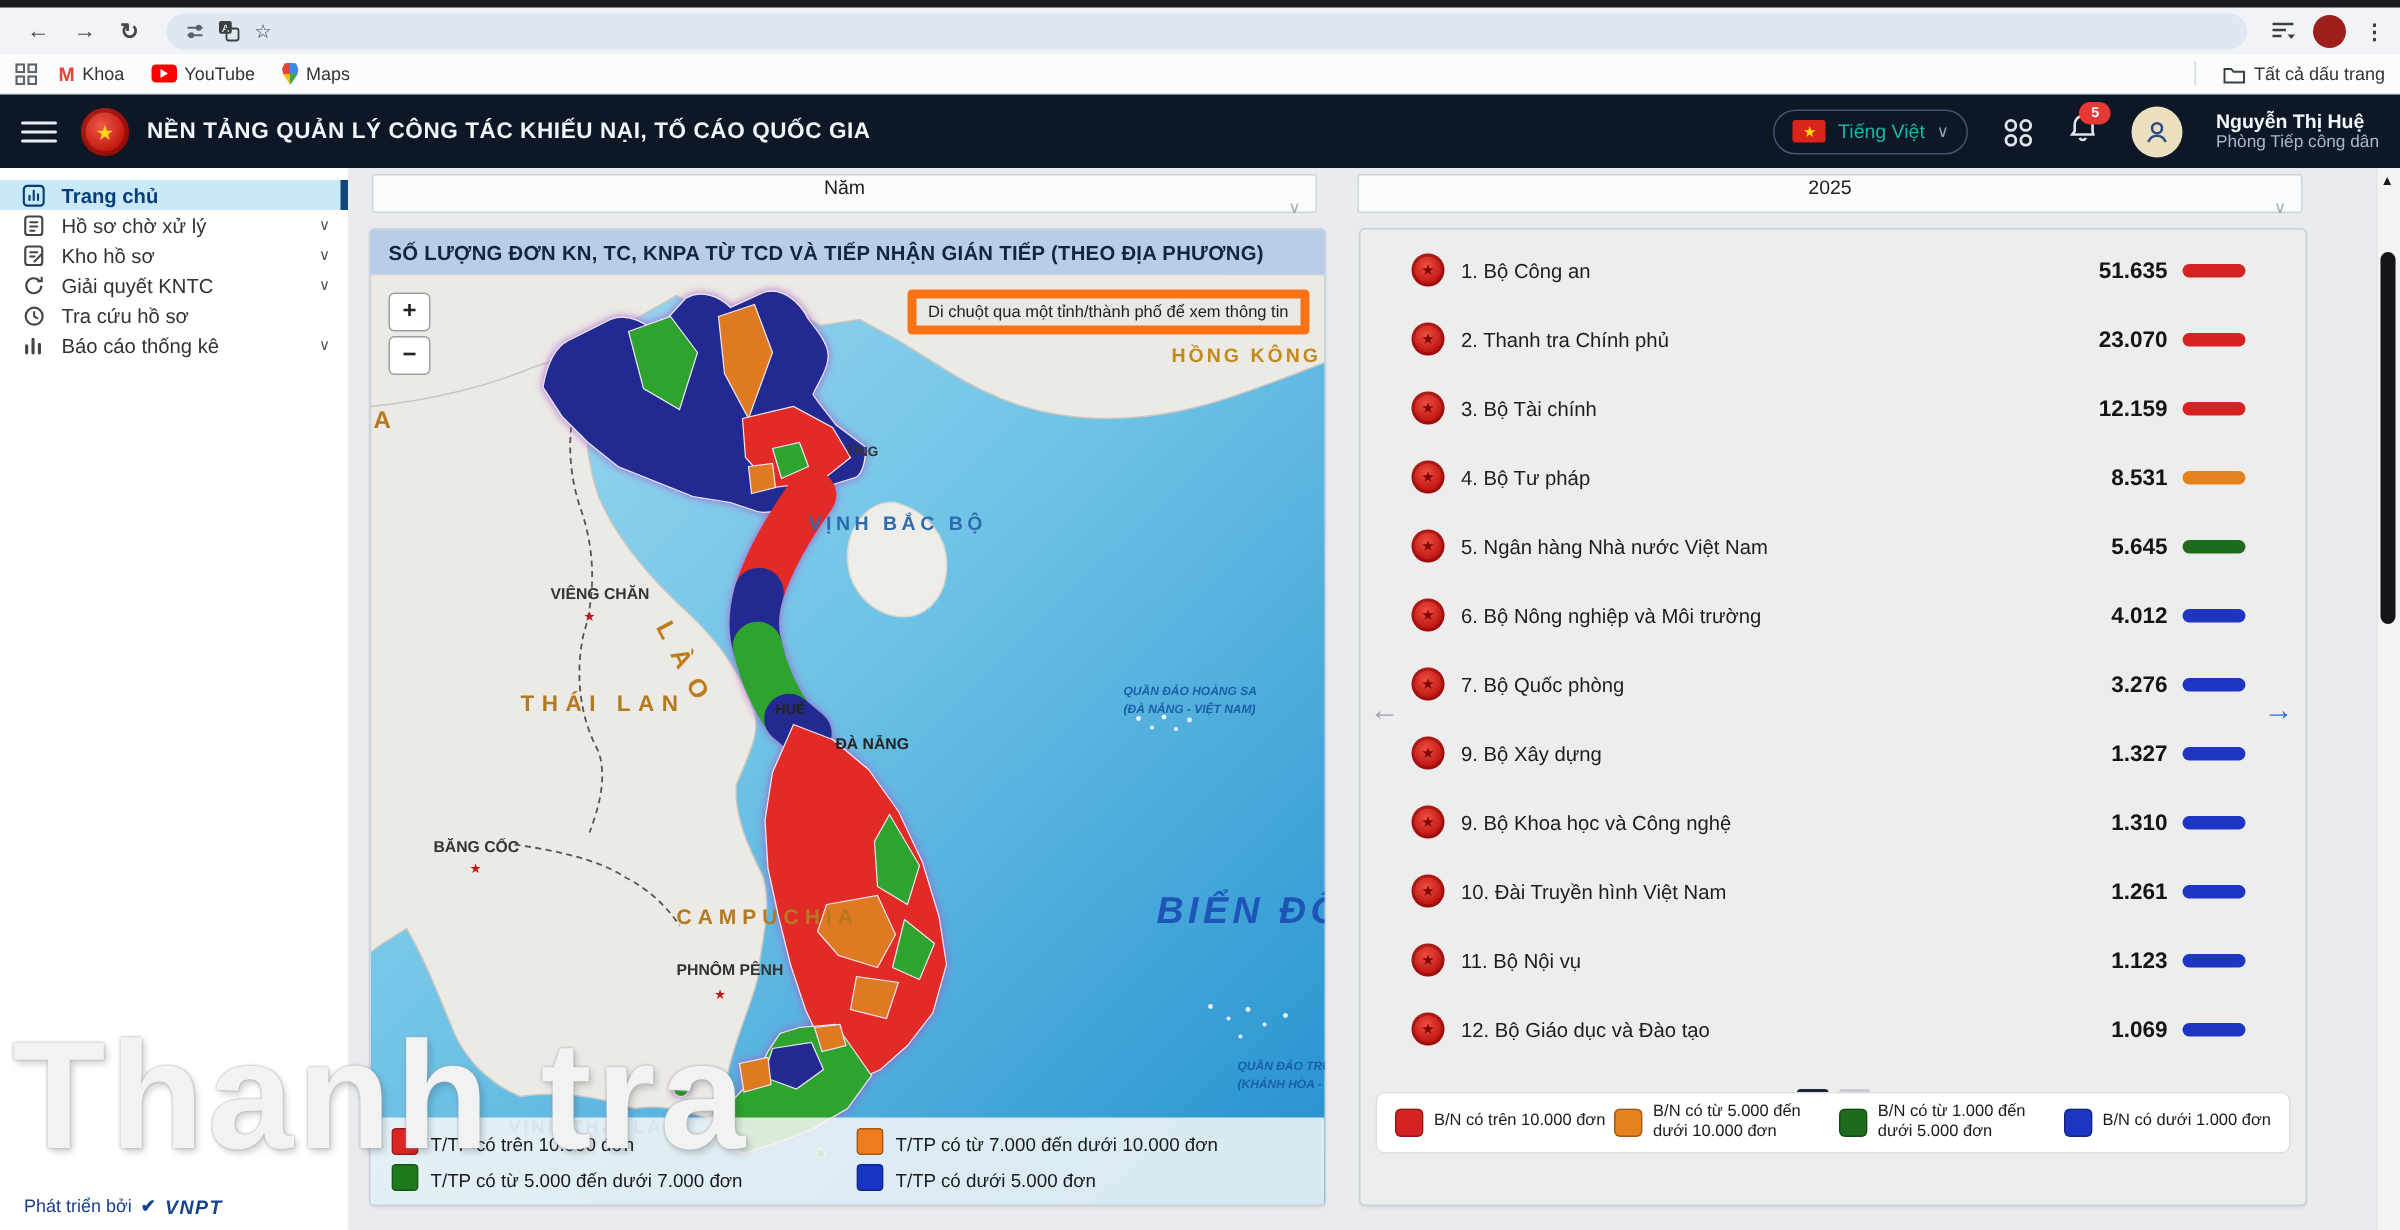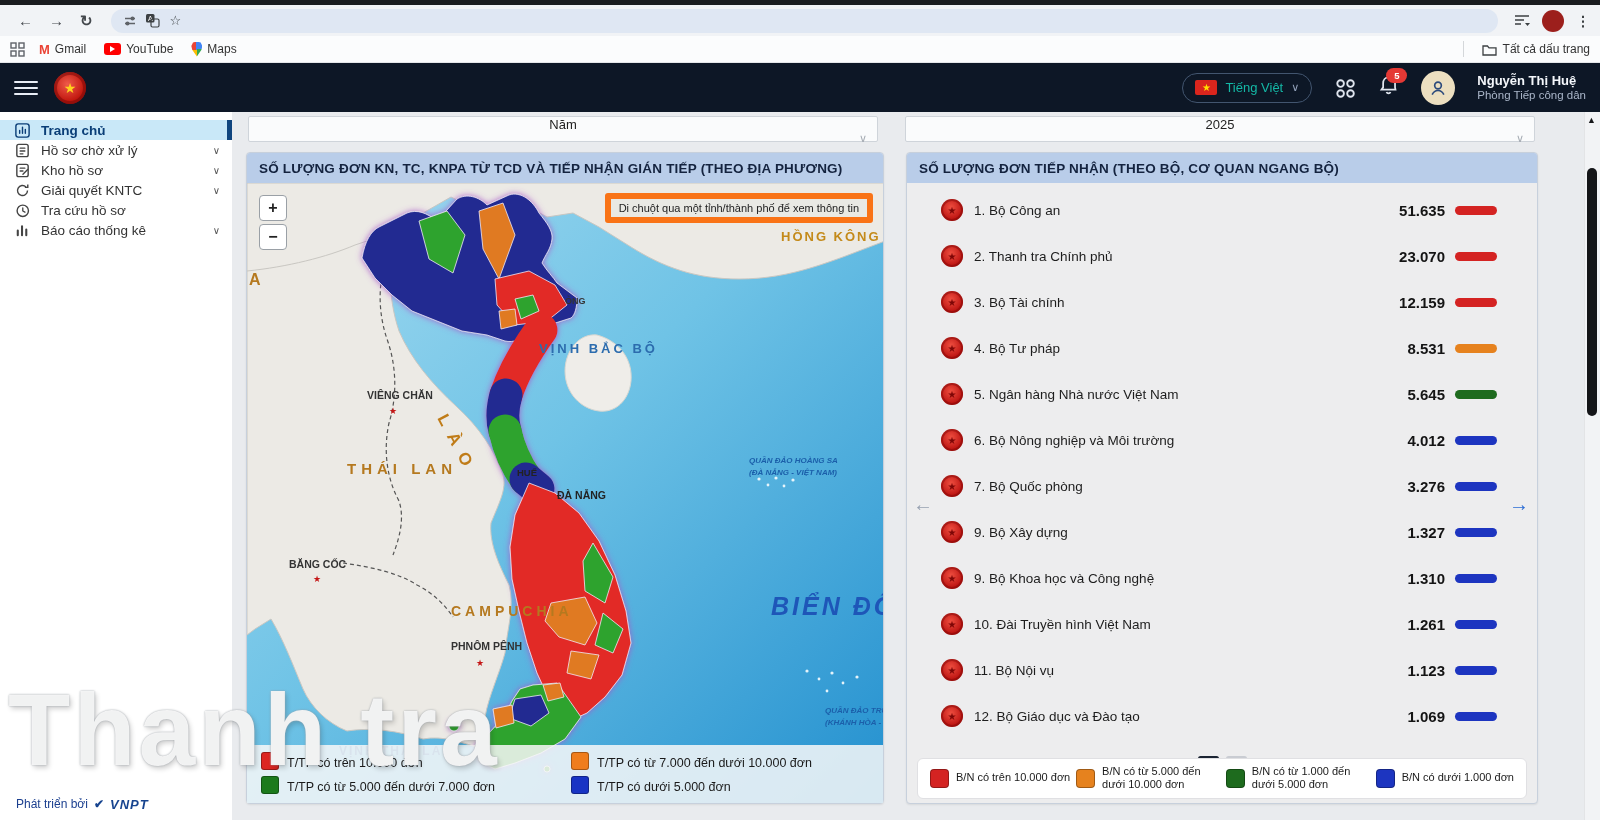--- a/index.html
+++ b/index.html
@@ -148,21 +148,21 @@
   <svg width="15" height="15" viewBox="0 0 15 15" style="margin-right:14px">
     <g fill="none" stroke="#5f6368" stroke-width="1.4">
       <rect x="1" y="1" width="5" height="5"></rect>
         <rect x="9" y="1" width="5" height="5"></rect>
       <rect x="1" y="9" width="5" height="5"></rect>
         <rect x="9" y="9" width="5" height="5"></rect>
     </g>
   </svg>
   <span class="bm-item">
     <span class="gm-ic">M</span>
-    <span>Gmail</span>
+    <span>Khoa</span>
   </span>
   <span class="bm-item">
     <span class="yt-ic"></span>
     <span>YouTube</span>
   </span>
   <span class="bm-item">
     <span class="pin-ic"></span>
     <span>Maps</span>
   </span>
   <span class="bm-right">
@@ -174,20 +174,21 @@
   </span>
 </div>
 
 <div class="apphdr">
   <div class="burger">
       <span></span>
       <span></span>
       <span></span>
     </div>
   <span class="emblem">★</span>
+  <span class="apptitle">NỀN TẢNG QUẢN LÝ CÔNG TÁC KHIẾU NẠI, TỐ CÁO QUỐC GIA</span>
   <div class="hdr-right">
     <div class="langpill">
       <span class="flag">★</span>
       <span class="langtxt">Tiếng Việt</span>
       <span class="chev">∨</span>
     </div>
     <svg width="22" height="22" viewBox="0 0 20 20">
       <g fill="none" stroke="#dfe5ee" stroke-width="1.7">
         <circle cx="6" cy="6" r="3"></circle>
           <circle cx="15" cy="6" r="3"></circle>
@@ -385,21 +386,20 @@
   </div>
         <div class="mleg-item">
     <span class="sw" style="background: rgb(24, 52, 196);"></span>
     <span class="lt">T/TP có dưới 5.000 đơn</span>
   </div>
       </div>
   </div>
 </div>
 
 <div class="card" id="card-list">
-  <div class="card-hdr">SỐ LƯỢNG ĐƠN TIẾP NHẬN (THEO BỘ, CƠ QUAN NGANG BỘ)</div>
   <div class="card-body">
     <div id="ministry-list" style="padding-top:4px">
         <div class="mrow">
     <span class="emb">★</span>
     <span class="mname">1. Bộ Công an</span>
     <span class="mval">51.635</span>
     <span class="mbar" style="background: rgb(212, 35, 34);"></span>
   </div>
         <div class="mrow">
     <span class="emb">★</span>

